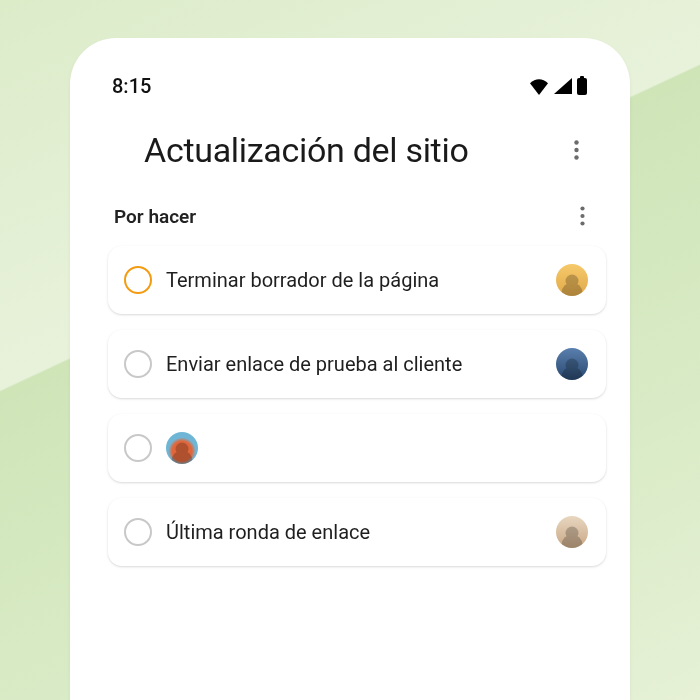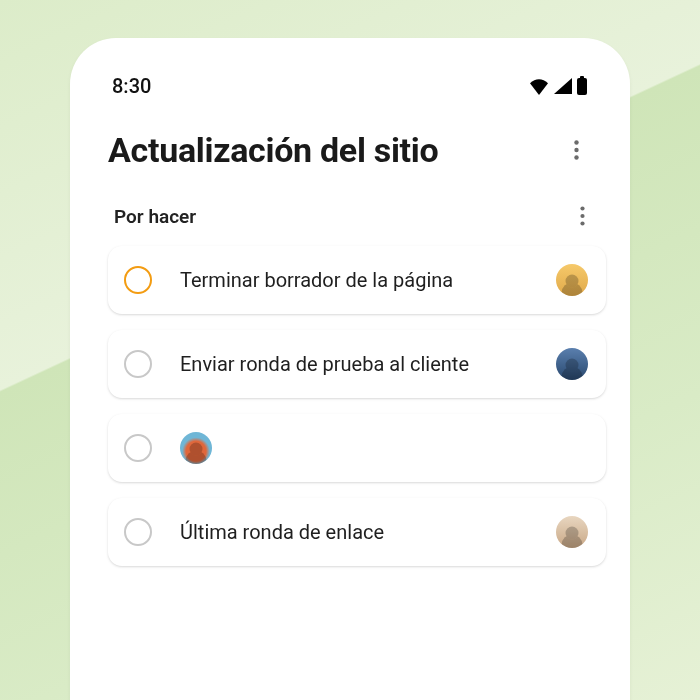--- a/index.html
+++ b/index.html
@@ -37,23 +37,24 @@
   }
   .status-icons { display: flex; gap: 3px; align-items: center; }
   .page-title-row {
     display: flex;
     align-items: center;
     justify-content: space-between;
     padding: 18px 30px 10px 30px;
   }
   .page-title {
     font-size: 34px;
-    font-weight: 700;
+    font-weight: 400;
     color: #1a1a1a;
     letter-spacing: -0.3px;
+    margin-left: 36px;
   }
   .dots-btn {
     width: 32px; height: 32px;
     display: flex; align-items: center; justify-content: center;
     border-radius: 50%;
     cursor: pointer;
   }
   .columns {
     display: flex;
     gap: 22px;
@@ -70,21 +71,21 @@
     color: #222;
   }
   .cards { display: flex; flex-direction: column; gap: 16px; }
   .card {
     background: #fff;
     border-radius: 14px;
     box-shadow: 0 1px 3px rgba(0,0,0,0.10), 0 1px 2px rgba(0,0,0,0.06);
     padding: 18px 18px 18px 16px;
     display: flex;
     align-items: center;
-    gap: 28px;
+    gap: 14px;
   }
   .check {
     width: 28px; height: 28px;
     border: 2.5px solid #c8c8c8;
     border-radius: 50%;
     flex: 0 0 28px;
   }
   .check.accent { border-color: #f39c12; }
   .card-text {
     flex: 1;
@@ -115,21 +116,21 @@
   .avatar.a4 { background: linear-gradient(#e8d6c0,#c9a886); }
   svg { display: block; }
 </style>
 </head>
 <body>
 
 <div class="phone">
   <div class="screen">
 
     <div class="status-bar">
-      <span>8:30</span>
+      <span>8:15</span>
       <span class="status-icons">
         <span>
           <svg width="22" height="18" viewBox="0 0 24 20">
               <path d="M12 20 L22 7 C16 1 8 1 2 7 Z" fill="#000"></path>
             </svg>
         </span>
         <span>
           <svg width="20" height="18" viewBox="0 0 20 18">
               <path d="M1 17 L19 17 L19 1 Z" fill="#000"></path>
             </svg>
@@ -174,21 +175,21 @@
         <div class="cards">
 
           <div class="card">
             <span class="check accent"></span>
             <span class="card-text">Terminar borrador de la página</span>
             <span class="avatar a1"></span>
           </div>
 
           <div class="card">
             <span class="check"></span>
-            <span class="card-text">Enviar ronda de prueba al cliente</span>
+            <span class="card-text">Enviar enlace de prueba al cliente</span>
             <span class="avatar a2"></span>
           </div>
 
           <div class="card">
             <span class="check"></span>
             <span class="avatar a3"></span>
           </div>
 
           <div class="card">
             <span class="check"></span>

